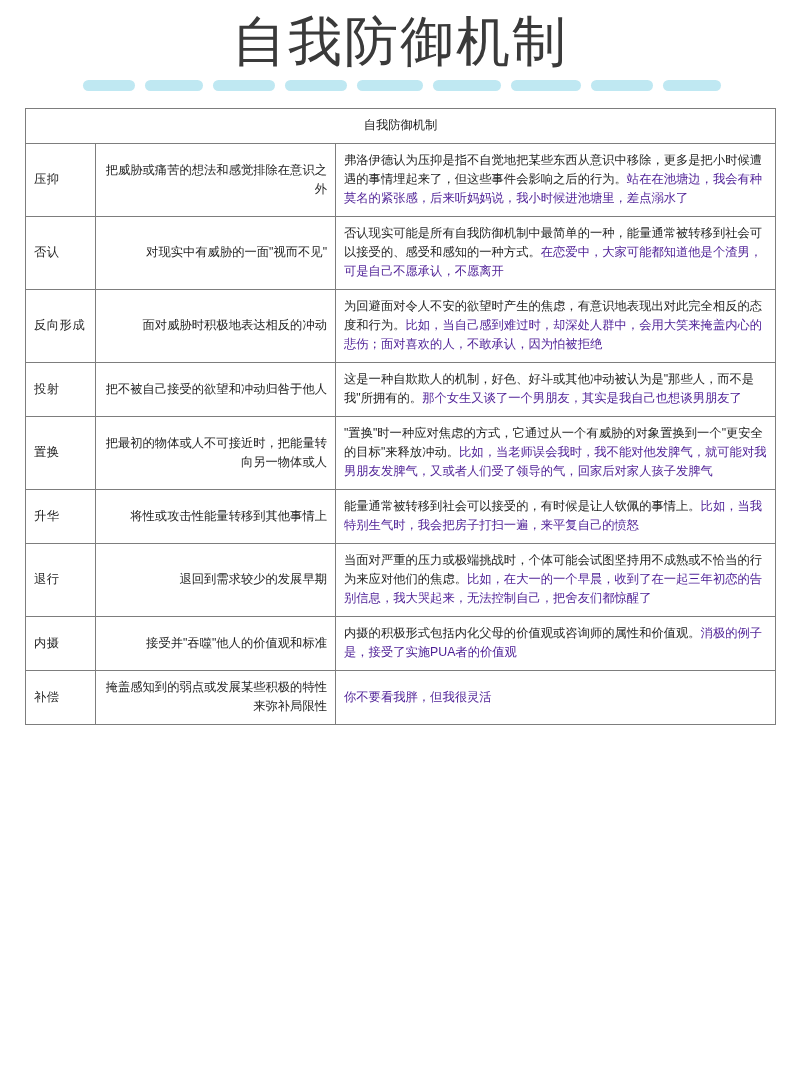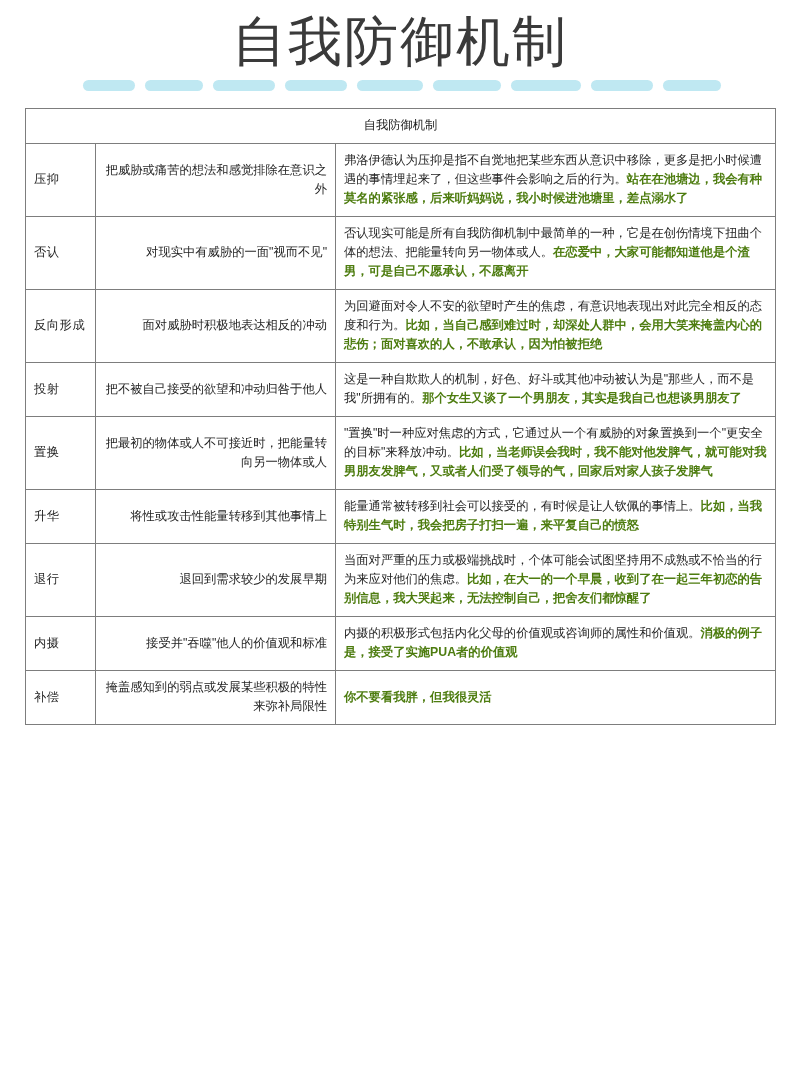--- a/index.html
+++ b/index.html
@@ -101,22 +101,22 @@
     padding-left: 7px;
     padding-right: 6px;
   }
   .cell-head {
     font-size: 12.8px;
     padding-top: 13px;
     padding-bottom: 13px;
   }
   .cell-empty { }
   .bold {
-    font-weight: bold;
-    color: #4d7c0f;
+    font-weight: normal;
+    color: #4c1d95;
     text-align: center;
   }
 </style>
 </head>
 <body>
 
 <div class="title-block">
   <div class="page-title">自我防御机制</div>
   <div class="title-underline">
       <span class="dash" style="width: 52px; background: rgb(191, 232, 242);"></span>
@@ -143,21 +143,21 @@
         <td class="cell-title" colspan="3">自我防御机制</td>
       </tr>
     <tr>
           <td class="cell-name">压抑</td>
           <td class="cell-def">把威胁或痛苦的想法和感觉排除在意识之外</td>
           <td class="cell-behav"><span>弗洛伊德认为压抑是指不自觉地把某些东西从意识中移除，更多是把小时候遭遇的事情埋起来了，但这些事件会影响之后的行为。</span><span class="bold">站在在池塘边，我会有种莫名的紧张感，后来听妈妈说，我小时候进池塘里，差点溺水了</span></td>
         </tr>
         <tr>
           <td class="cell-name">否认</td>
           <td class="cell-def">对现实中有威胁的一面"视而不见"</td>
-          <td class="cell-behav"><span>否认现实可能是所有自我防御机制中最简单的一种，它是在创伤情境下扭曲个体的想法、把能量转向另一物体或人。</span><span class="bold">在恋爱中，大家可能都知道他是个渣男，可是自己不愿承认，不愿离开</span></td>
+          <td class="cell-behav"><span>否认现实可能是所有自我防御机制中最简单的一种，能量通常被转移到社会可以接受的、感受和感知的一种方式。</span><span class="bold">在恋爱中，大家可能都知道他是个渣男，可是自己不愿承认，不愿离开</span></td>
         </tr>
         <tr>
           <td class="cell-name">反向形成</td>
           <td class="cell-def">面对威胁时积极地表达相反的冲动</td>
           <td class="cell-behav"><span>为回避面对令人不安的欲望时产生的焦虑，有意识地表现出对此完全相反的态度和行为。</span><span class="bold">比如，当自己感到难过时，却深处人群中，会用大笑来掩盖内心的悲伤；面对喜欢的人，不敢承认，因为怕被拒绝</span></td>
         </tr>
         <tr>
           <td class="cell-name">投射</td>
           <td class="cell-def">把不被自己接受的欲望和冲动归咎于他人</td>
           <td class="cell-behav"><span>这是一种自欺欺人的机制，好色、好斗或其他冲动被认为是"那些人，而不是我"所拥有的。</span><span class="bold">那个女生又谈了一个男朋友，其实是我自己也想谈男朋友了</span></td>

